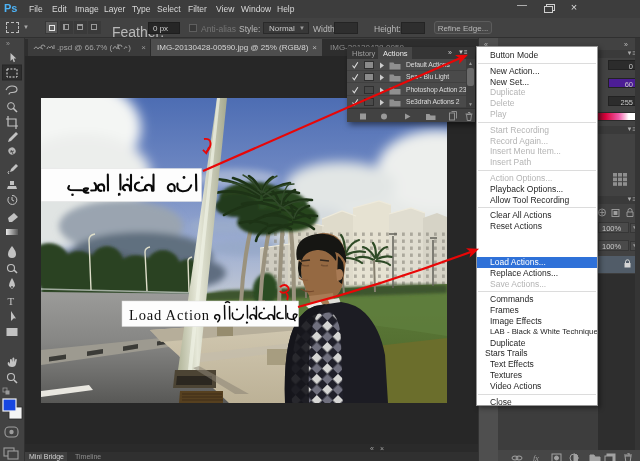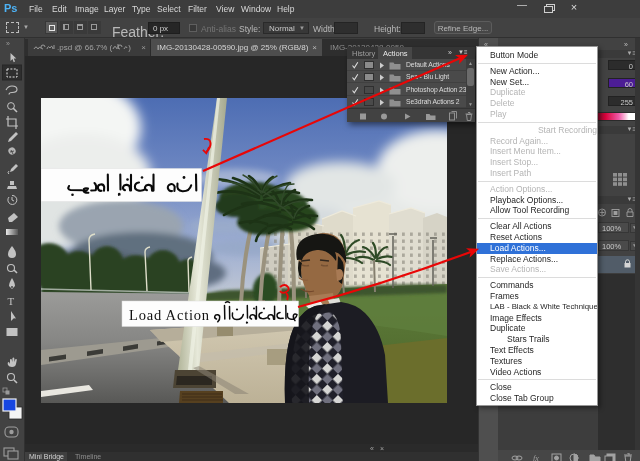--- a/index.html
+++ b/index.html
@@ -620,42 +620,41 @@
 
   <div class="abs" id="menu" style="left:476px;top:46px;width:122px;height:360px;background:#ffffff;border:1px solid #979797;box-shadow:2px 2px 5px rgba(0,0,0,0.45);font-size:8.5px;color:#1e1e1e;padding-top:3px;white-space:nowrap;overflow:hidden;">
       <div style="height:10.8px;line-height:10.8px;padding-left:13px;">Button Mode</div>
       <div style="height:1px;background:#dcdcdc;margin:2px 1px;"></div>
       <div style="height:10.8px;line-height:10.8px;padding-left:13px;">New Action...</div>
       <div style="height:10.8px;line-height:10.8px;padding-left:13px;">New Set...</div>
       <div style="height:10.8px;line-height:10.8px;padding-left:13px;color:#b4b4b4;">Duplicate</div>
       <div style="height:10.8px;line-height:10.8px;padding-left:13px;color:#b4b4b4;">Delete</div>
       <div style="height:10.8px;line-height:10.8px;padding-left:13px;color:#b4b4b4;">Play</div>
       <div style="height:1px;background:#dcdcdc;margin:2px 1px;"></div>
-      <div style="height:10.8px;line-height:10.8px;padding-left:13px;color:#b4b4b4;text-align:right;">Start Recording</div>
+      <div style="height:10.8px;line-height:10.8px;padding-left:13px;color:#b4b4b4;">Start Recording</div>
       <div style="height:10.8px;line-height:10.8px;padding-left:13px;color:#b4b4b4;">Record Again...</div>
       <div style="height:10.8px;line-height:10.8px;padding-left:13px;color:#b4b4b4;">Insert Menu Item...</div>
-      <div style="height:10.8px;line-height:10.8px;padding-left:13px;color:#b4b4b4;">Insert Stop...</div>
       <div style="height:10.8px;line-height:10.8px;padding-left:13px;color:#b4b4b4;">Insert Path</div>
       <div style="height:1px;background:#dcdcdc;margin:2px 1px;"></div>
       <div style="height:10.8px;line-height:10.8px;padding-left:13px;color:#b4b4b4;">Action Options...</div>
       <div style="height:10.8px;line-height:10.8px;padding-left:13px;">Playback Options...</div>
       <div style="height:10.8px;line-height:10.8px;padding-left:13px;">Allow Tool Recording</div>
       <div style="height:1px;background:#dcdcdc;margin:2px 1px;"></div>
       <div style="height:10.8px;line-height:10.8px;padding-left:13px;">Clear All Actions</div>
       <div style="height:10.8px;line-height:10.8px;padding-left:13px;">Reset Actions</div>
-      <div style="height:10.8px;line-height:10.8px;padding-left:13px;background:#2f71d8;color:#fff;">Load Actions...</div>
+      <div style="height:10.8px;line-height:10.8px;padding-left:13px;background:#2f71d8;color:#fff;margin-top:25px;">Load Actions...</div>
       <div style="height:10.8px;line-height:10.8px;padding-left:13px;">Replace Actions...</div>
       <div style="height:10.8px;line-height:10.8px;padding-left:13px;color:#b4b4b4;">Save Actions...</div>
       <div style="height:1px;background:#dcdcdc;margin:2px 1px;"></div>
       <div style="height:10.8px;line-height:10.8px;padding-left:13px;">Commands</div>
       <div style="height:10.8px;line-height:10.8px;padding-left:13px;">Frames</div>
+      <div style="height:10.8px;line-height:10.8px;padding-left:13px;">Image Effects</div>
       <div style="height:10.8px;line-height:10.8px;padding-left:13px;font-size:7.8px;">LAB - Black &amp; White Technique</div>
-      <div style="height:10.8px;line-height:10.8px;padding-left:13px;">Image Effects</div>
       <div style="height:10.8px;line-height:10.8px;padding-left:13px;">Duplicate</div>
-      <div style="height:10.8px;line-height:10.8px;padding-left:30px;">Stars Trails</div>
+      <div style="height:10.8px;line-height:10.8px;padding-left:8px;">Stars Trails</div>
       <div style="height:10.8px;line-height:10.8px;padding-left:13px;">Text Effects</div>
       <div style="height:10.8px;line-height:10.8px;padding-left:13px;">Textures</div>
       <div style="height:10.8px;line-height:10.8px;padding-left:13px;">Video Actions</div>
       <div style="height:1px;background:#dcdcdc;margin:2px 1px;"></div>
       <div style="height:10.8px;line-height:10.8px;padding-left:13px;">Close</div>
       <div style="height:10.8px;line-height:10.8px;padding-left:13px;">Close Tab Group</div>
   </div>
 
   <svg class="abs" style="left:0;top:0;pointer-events:none;" width="640" height="461" viewBox="0 0 640 461" id="arrowsvg">
     <defs>

